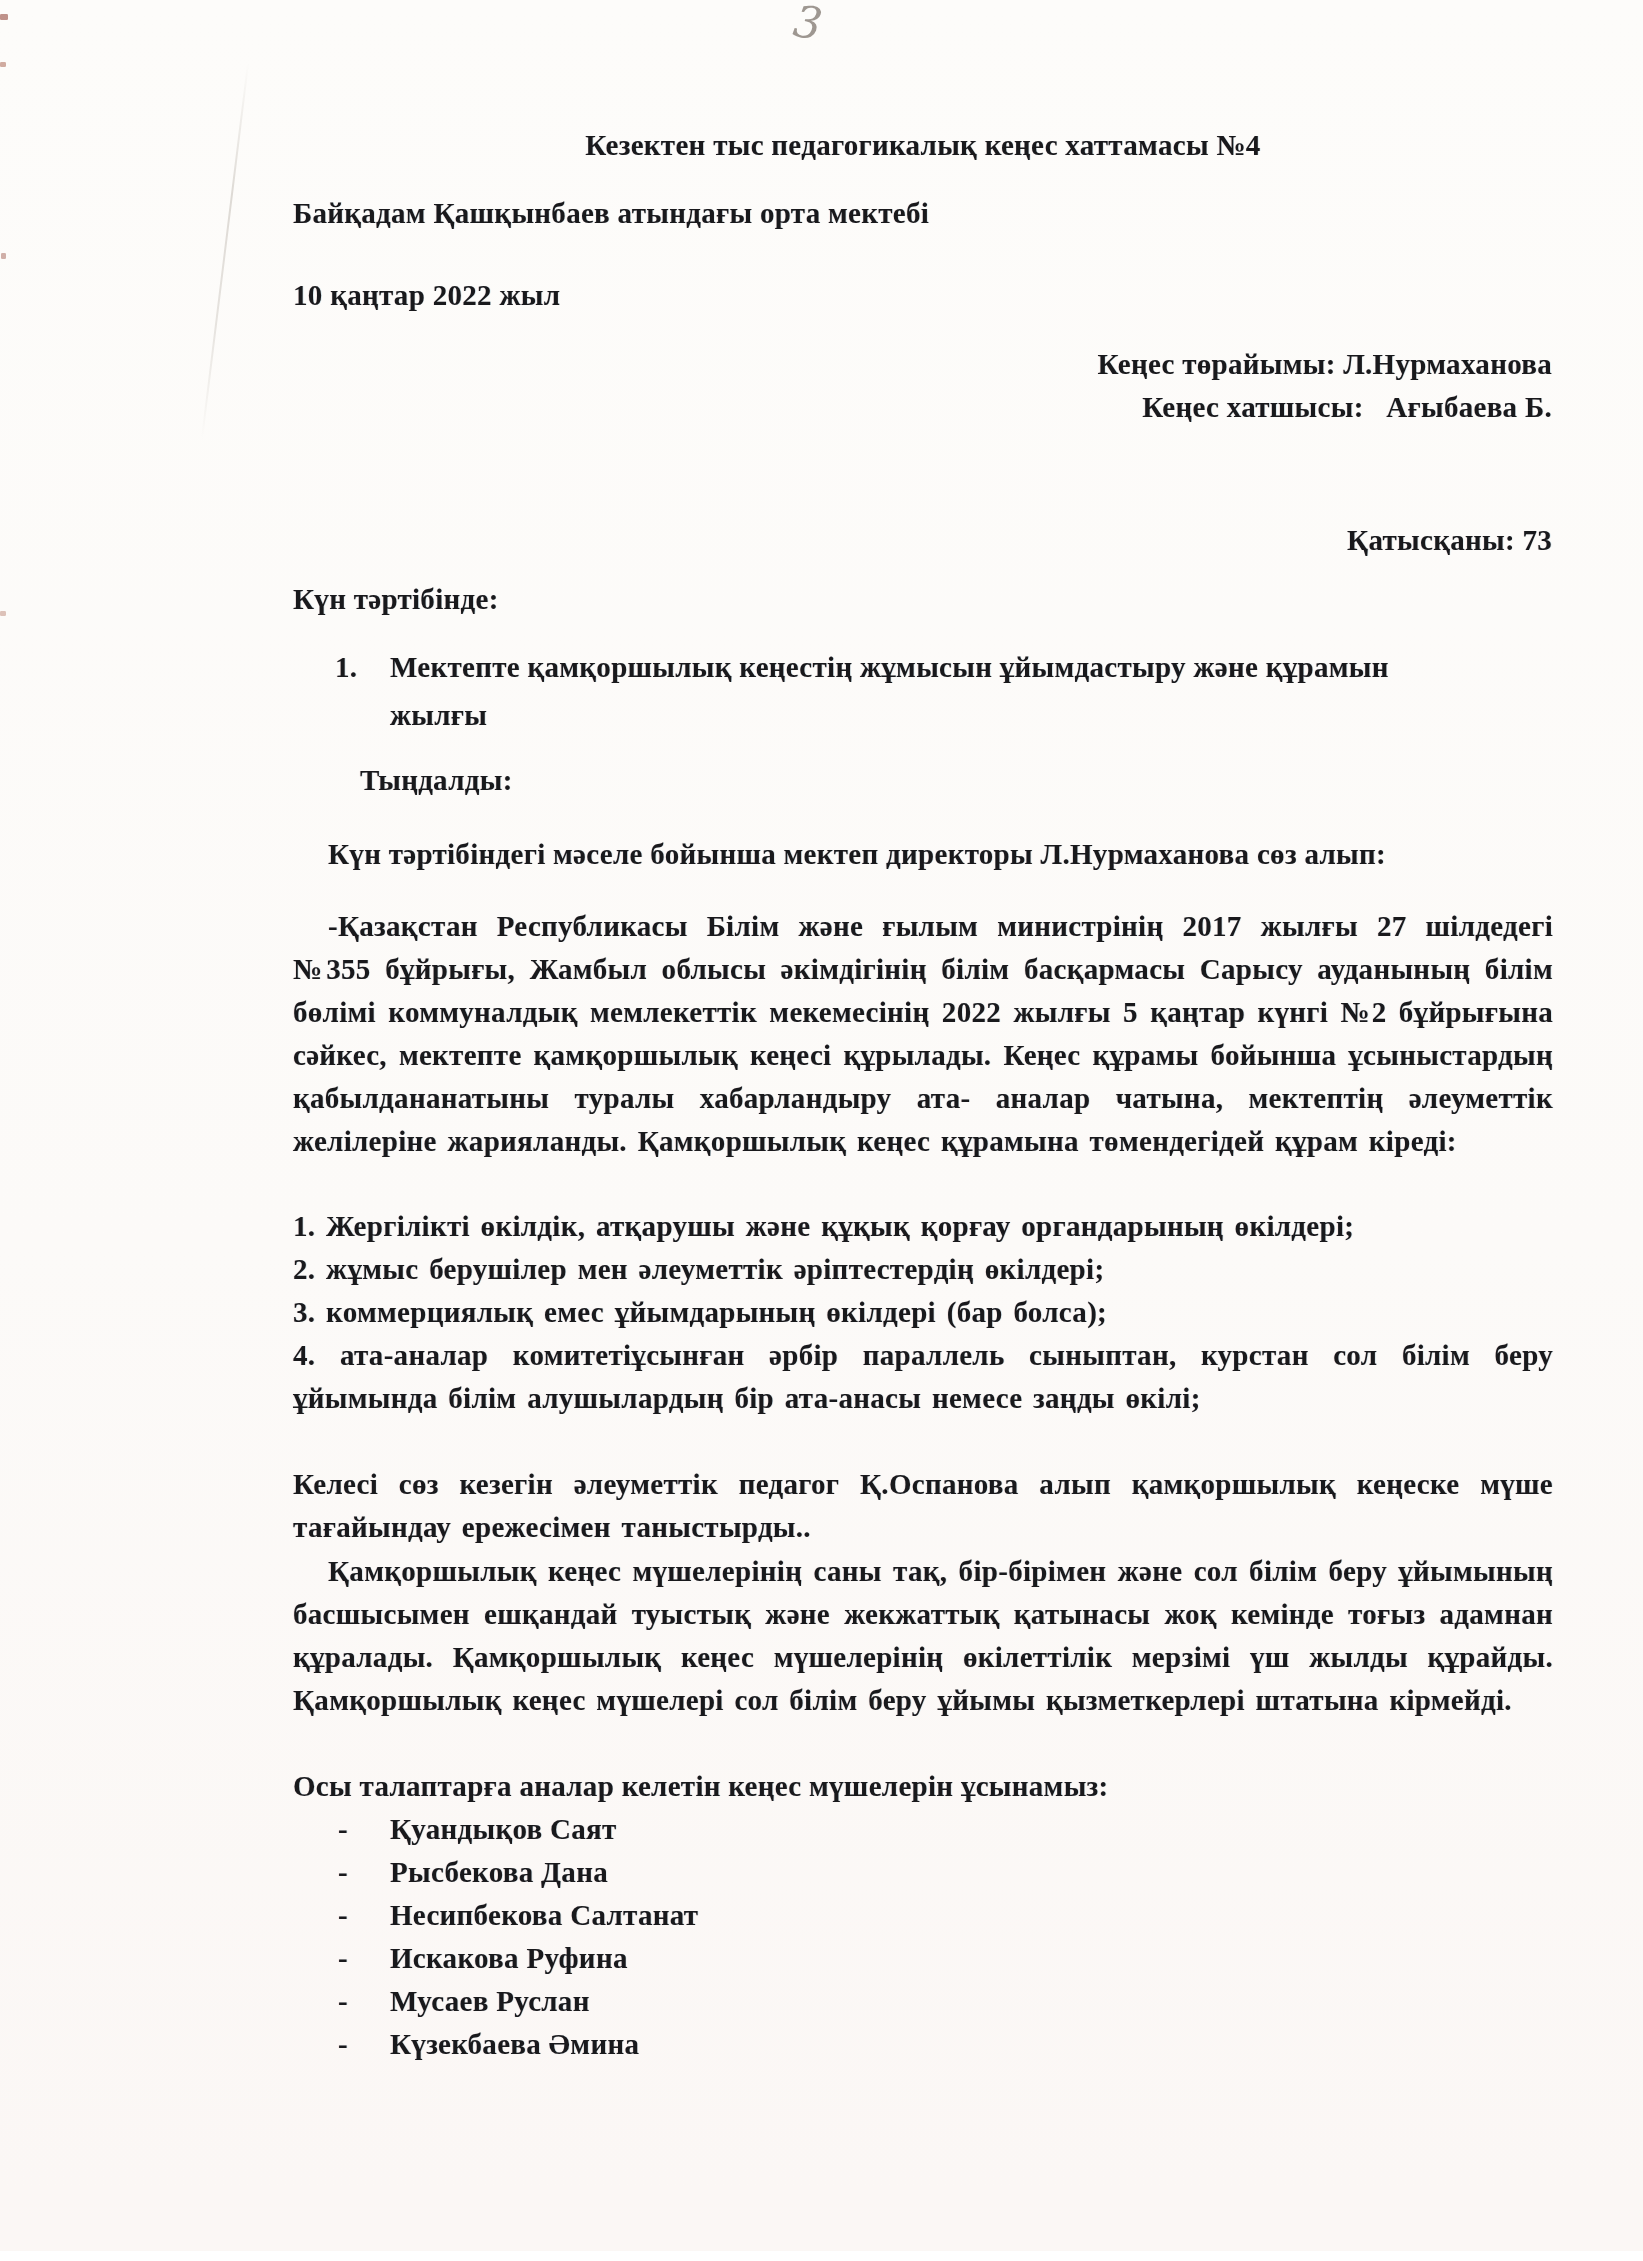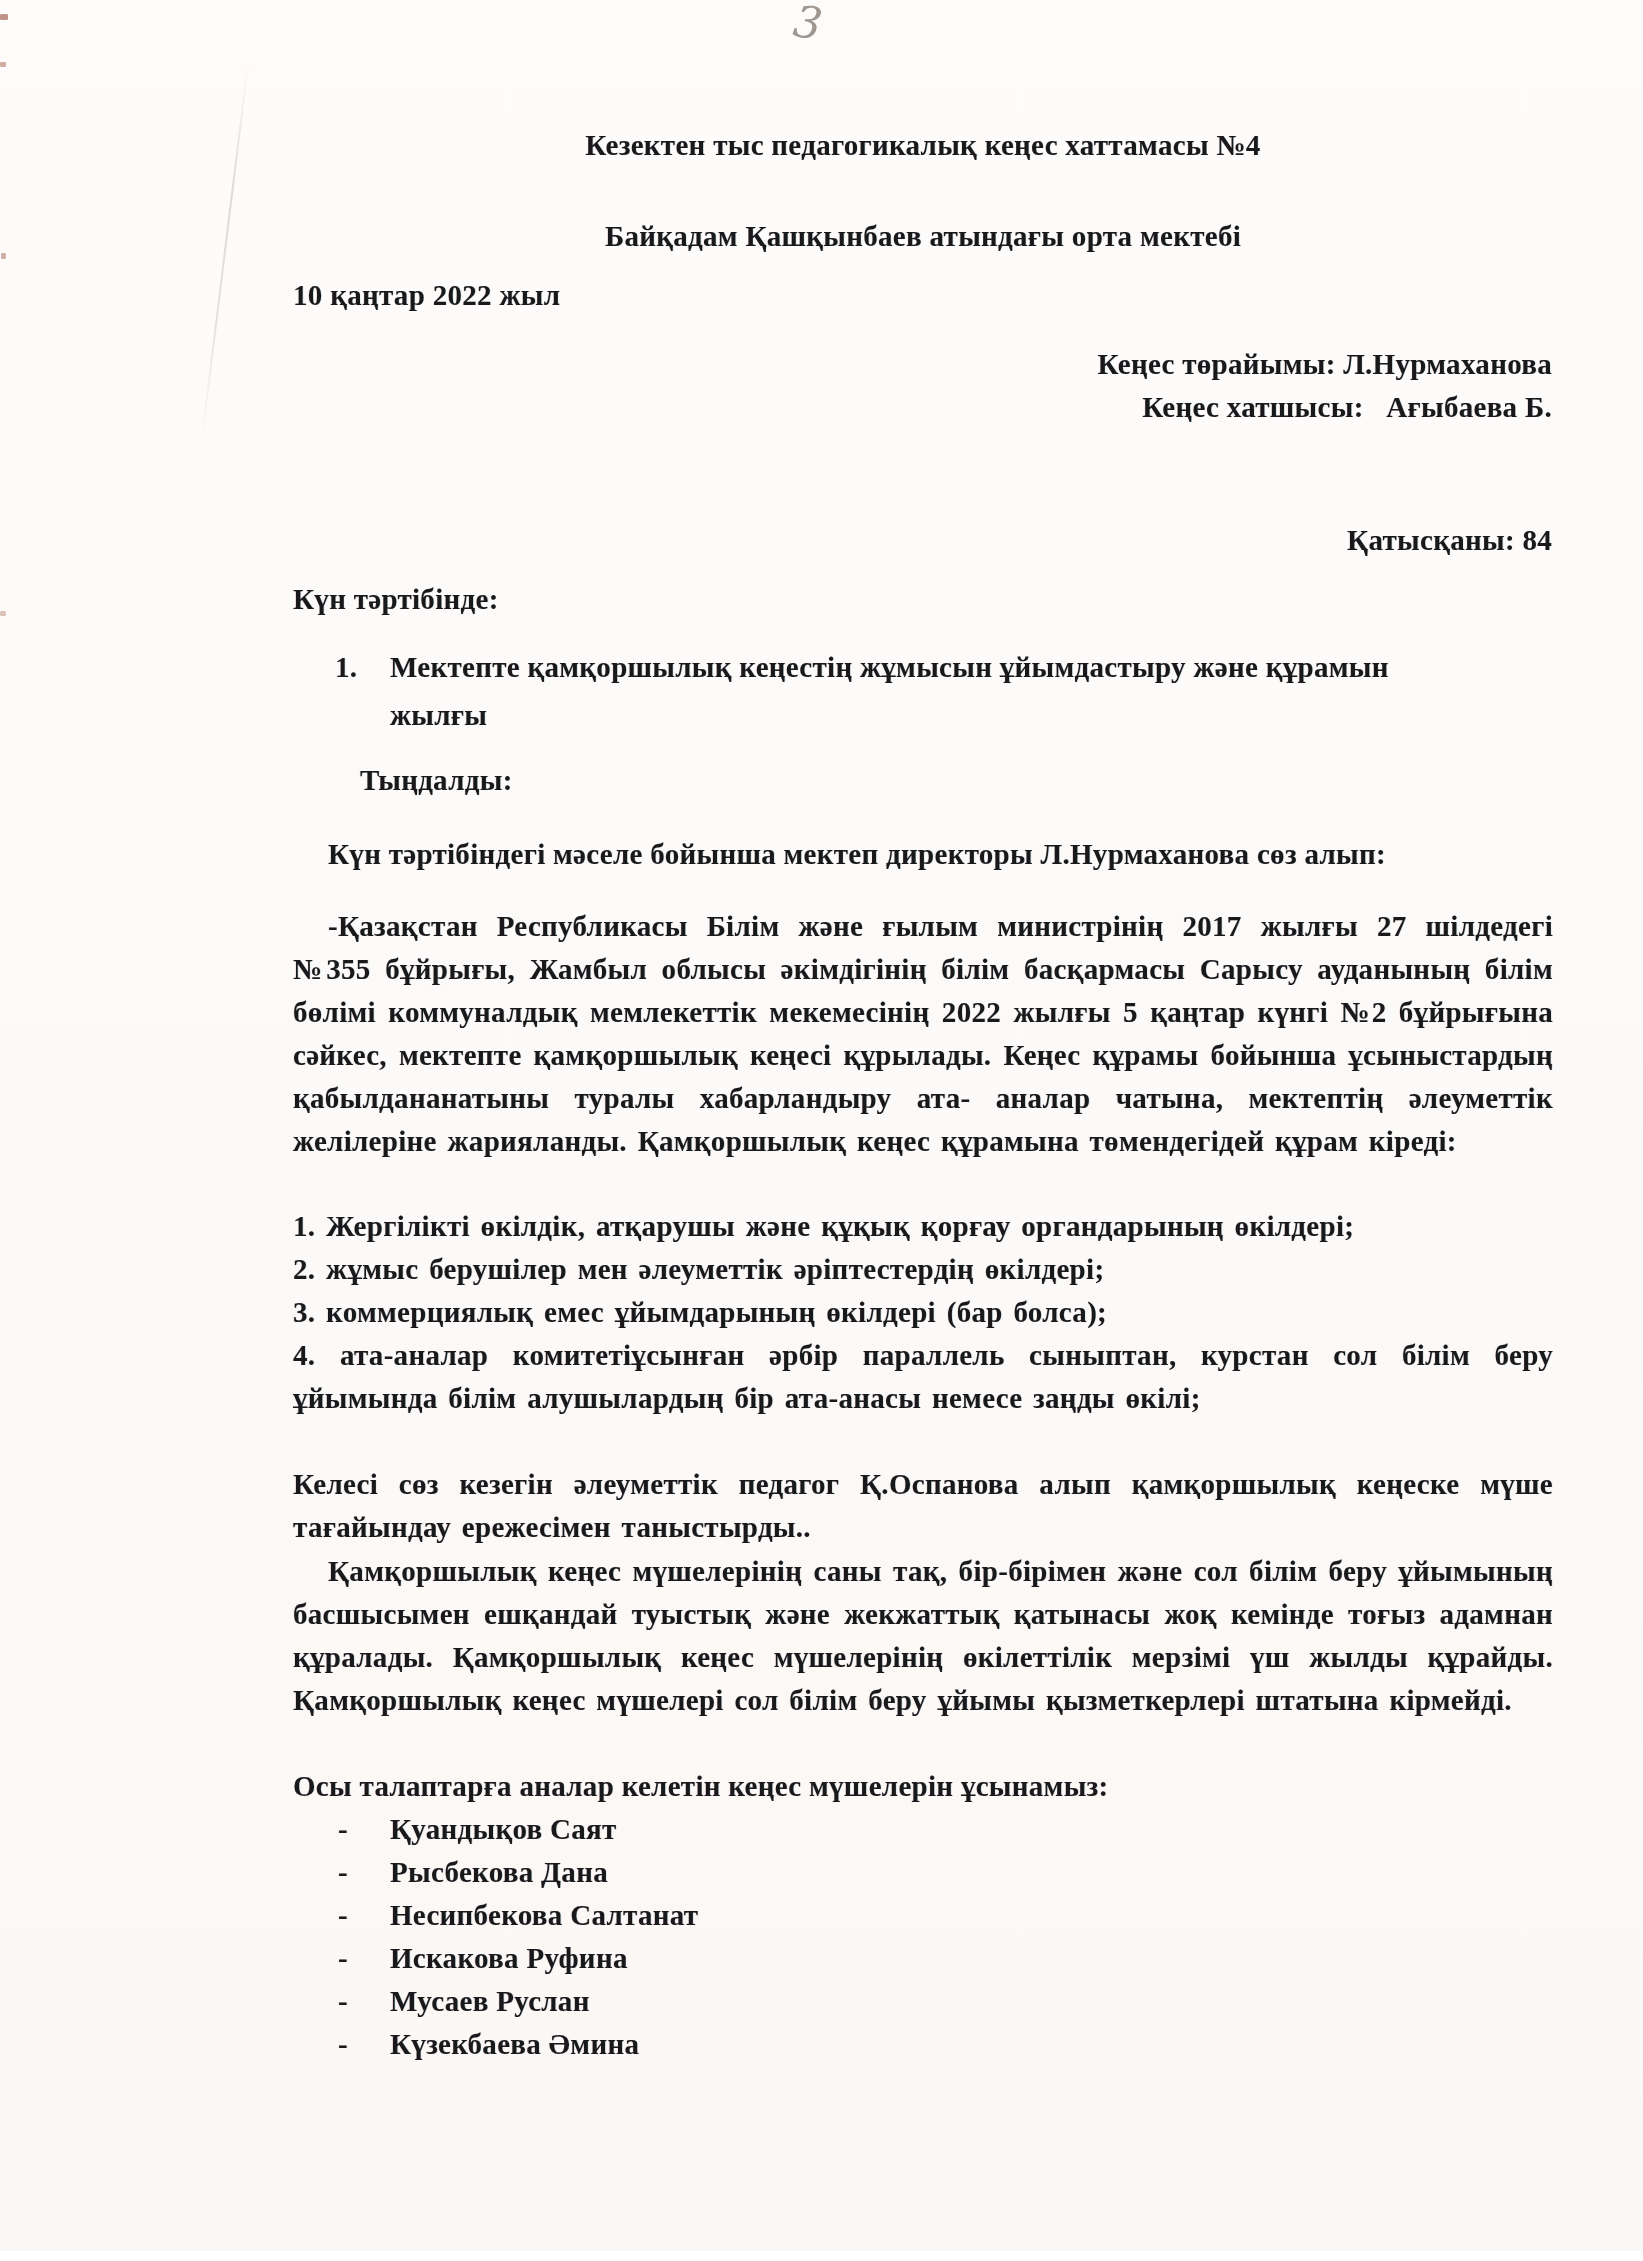--- a/index.html
+++ b/index.html
@@ -20,21 +20,21 @@
   }
 
   .page .txt {
     position: absolute;
     text-shadow: 0.7px 0 0 rgba(0, 120, 170, 0.16), -0.7px 0.3px 0 rgba(185, 40, 40, 0.10);
   }
 
   .jp { text-align: justify; word-spacing: 3.2px; }
 
   #title    { top: 124px;  left: 293px; width: 1260px; text-align: center; }
-  #subtitle { top: 215px;  left: 293px; width: 1260px; text-align: center; }
+  #subtitle { top: 192px;  left: 293px; width: 1260px; text-align: left; }
   #date     { top: 274px;  left: 293px; }
 
   #meta     { top: 343px;  left: 293px; width: 1259px; text-align: right; }
   #meta .meta-line { white-space: pre-wrap; }
   #attended { top: 519px;  left: 293px; width: 1259px; text-align: right; }
 
   #agenda-h    { top: 578px;  left: 293px; }
   #agenda-item { top: 643px;  left: 335px; width: 1180px; line-height: 48px; display: flex; }
   #agenda-item .num { width: 55px; flex: 0 0 55px; }
 
@@ -100,21 +100,21 @@
 
   <div class="txt" id="title">Кезектен тыс педагогикалық кеңес хаттамасы №4</div>
   <div class="txt" id="subtitle">Байқадам Қашқынбаев атындағы орта мектебі</div>
   <div class="txt" id="date">10 қаңтар 2022 жыл</div>
 
   <div class="txt" id="meta">
     <div class="meta-line">Кеңес төрайымы: Л.Нурмаханова</div>
     <div class="meta-line">Кеңес хатшысы:   Ағыбаева Б.</div>
   </div>
 
-  <div class="txt" id="attended">Қатысқаны: 84</div>
+  <div class="txt" id="attended">Қатысқаны: 73</div>
 
   <div class="txt" id="agenda-h">Күн тәртібінде:</div>
 
   <div class="txt" id="agenda-item">
     <span class="num">1.</span>
     <span class="agenda-text"><span>Мектепте қамқоршылық кеңестің жұмысын ұйымдастыру және құрамын</span><br><span>жылғы</span></span>
   </div>
 
   <div class="txt" id="heard">Тыңдалды:</div>
 

